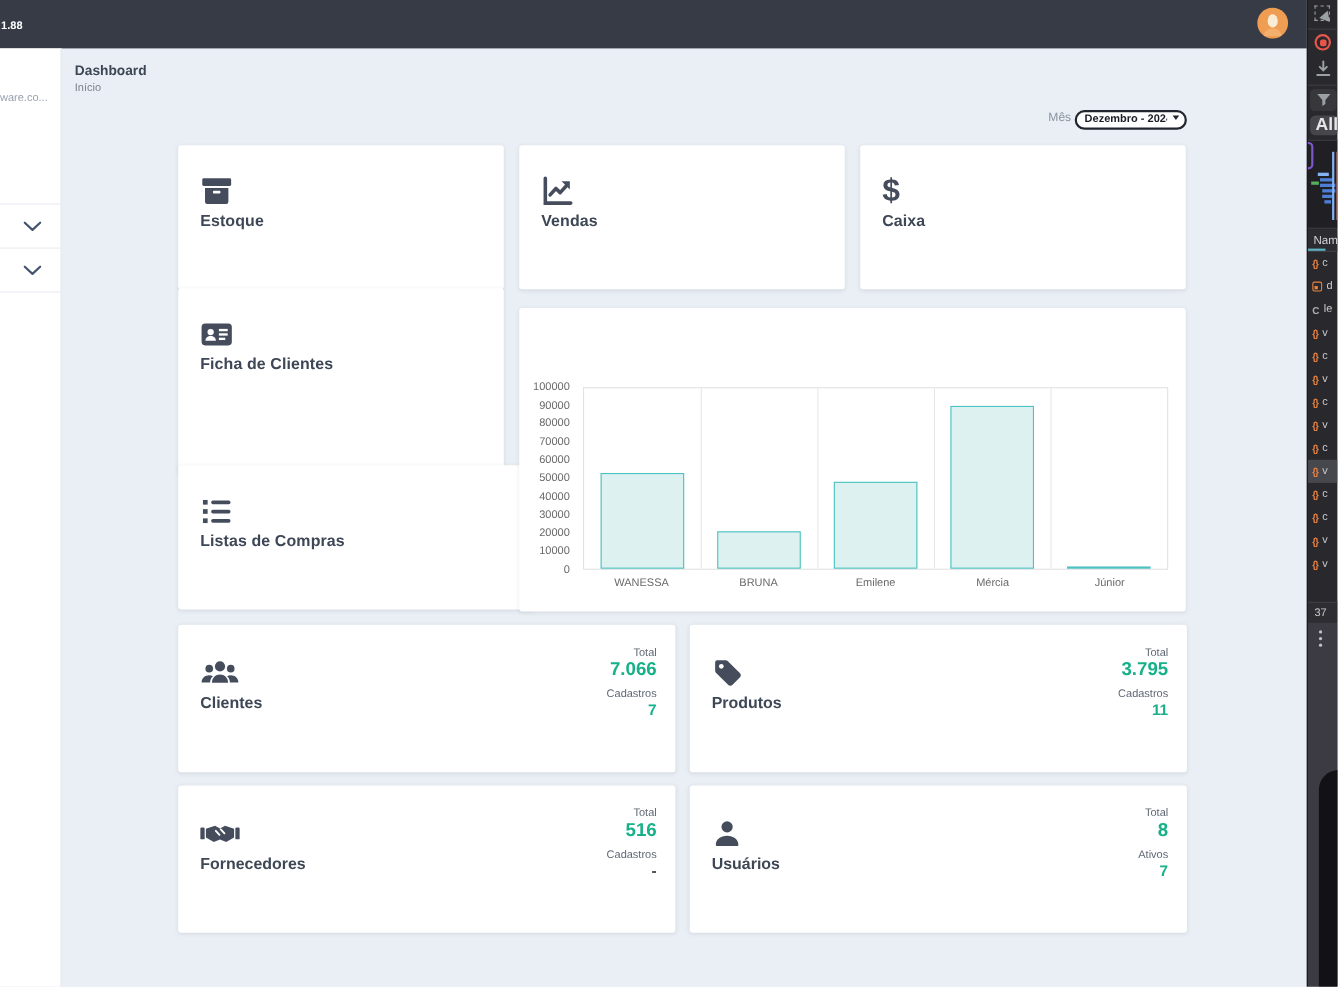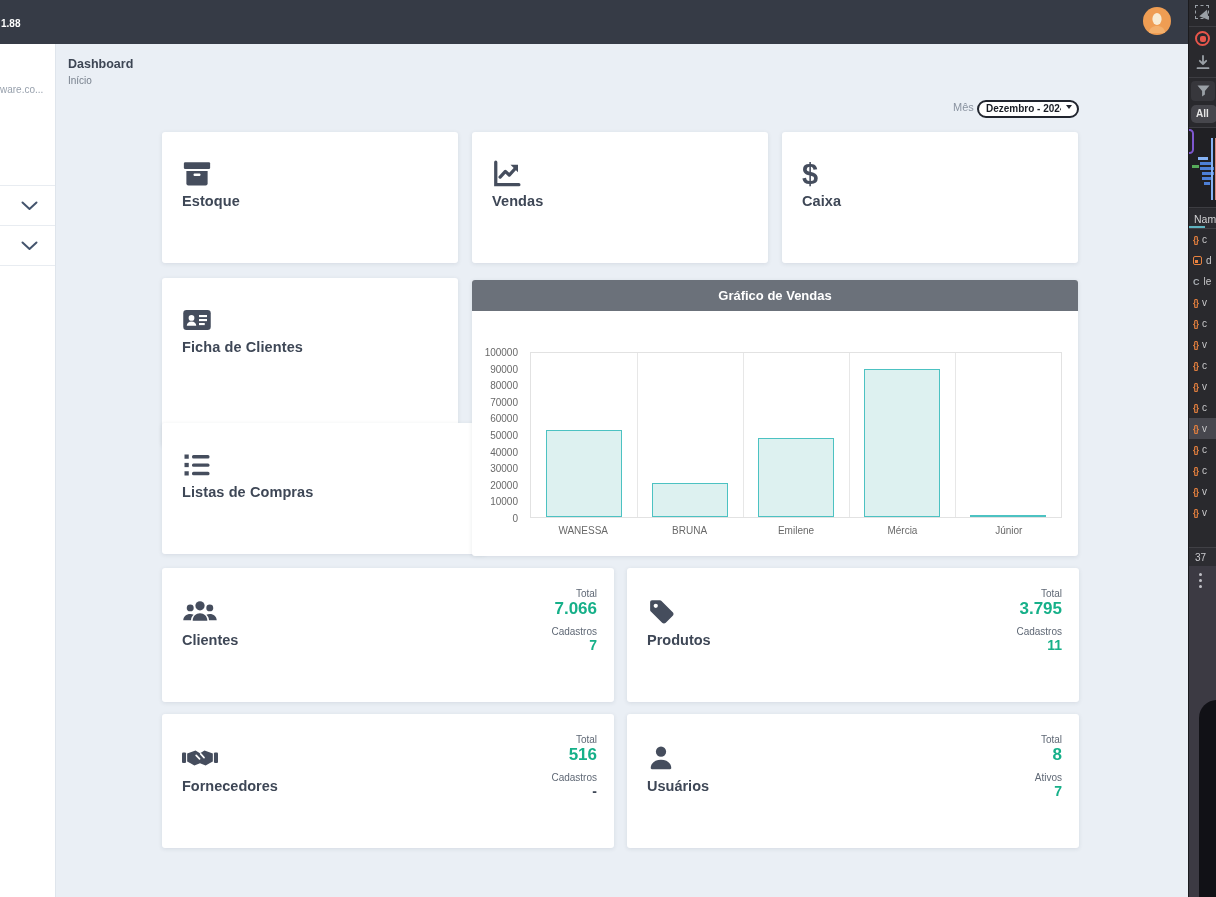--- a/index.html
+++ b/index.html
@@ -44,21 +44,21 @@
   .card { position:absolute; background:#fff; border-radius:3px;
           box-shadow:0 1px 4px rgba(31,45,65,.10); }
   .shortcut { cursor:pointer; }
   .sc-icon { position:absolute; left:20px; top:27px; width:30px; height:30px; color:#454d5d; }
   .sc-label { position:absolute; left:20px; top:61px; font-size:14.5px; font-weight:bold; color:#3e4756;
               letter-spacing:.1px; }
   .dollar-glyph { font-size:29px; font-weight:800; color:#454d5d; line-height:30px; }
   #card-estoque { left:162px; top:132px; width:296px; height:131px; }
   #card-vendas  { left:472px; top:132px; width:296px; height:131px; }
   #card-caixa   { left:782px; top:132px; width:296px; height:131px; }
-  #card-ficha   { left:162px; top:278px; width:296px; height:167px; }
+  #card-ficha   { left:162px; top:262px; width:296px; height:167px; }
   #card-listas  { left:162px; top:423px; width:324px; height:131px; }
   
   #chart-panel { left:472px; top:280px; width:606px; height:276px; }
   .chart-header { height:31px; background:#6b717a; border-radius:3px 3px 0 0;
                   color:#fff; font-weight:bold; font-size:13px; text-align:center; line-height:31px; }
   .chart-legend { position:absolute; left:0; top:47px; width:100%; display:flex;
                   justify-content:center; align-items:center; gap:6px; }
   .legend-swatch { width:27px; height:11px; background:#ddf1f0; border:1.5px solid #4bc0c0; }
   .legend-label { font-size:10px; color:#6e6e6e; }
   .chart-plot { position:absolute; left:58px; top:72px; width:532px; height:166px;
@@ -96,21 +96,21 @@
                 border-top:9px solid #9aa0a6; transform:rotate(-40deg); }
   .dt-record { position:absolute; left:6px; top:31px; width:15px; height:15px; border-radius:50%;
                border:2px solid #e8564b; cursor:pointer; }
   .dt-record::after { content:""; position:absolute; left:2.5px; top:2.5px; width:6px; height:6px;
                border-radius:2px; background:#e8564b; }
   .dt-download { position:absolute; left:6px; top:54px; cursor:pointer; }
   .dt-funnel { position:absolute; left:2px; top:81px; width:24px; height:20px;
                background:#37373c; border-radius:4px; cursor:pointer; }
   .dt-funnel svg { position:absolute; left:6px; top:4px; }
   .dt-all-chip { position:absolute; left:2px; top:105px; width:26px; height:18px;
-               background:#46464c; border-radius:5px; color:#e6e6e6; font-size:10px;
+               background:#46464c; border-radius:5px; color:#e6e6e6; font-size:16px;
                font-weight:bold; line-height:18px; padding-left:5px; cursor:pointer; }
   .dt-overview { position:absolute; left:0; top:127px; width:100%; height:81px;
                background:#202024; border-top:1px solid #3d3d42; border-bottom:1px solid #3d3d42; }
   .dt-handle { position:absolute; left:-4px; top:1px; width:9px; height:25px;
                border:2px solid #7e57cf; border-radius:5px; }
   .ov-bar { position:absolute; height:3px; }
   .ov-vline { position:absolute; left:22px; top:10px; width:2px; height:62px; background:#85b2f4; }
   .ov-rline { position:absolute; left:26px; top:10px; width:1.5px; height:62px; background:#d98a80; }
   .dt-name-header { position:absolute; left:0; top:209px; width:100%; height:20px;
                background:#2b2b30; border-bottom:1px solid #404045; color:#d2d2d4;
@@ -212,21 +212,20 @@
       <rect x="8" y="4" width="14" height="2.7" rx="1.2"></rect>
     <rect x="2" y="10.3" width="3.4" height="3.4"></rect>
       <rect x="8" y="10.7" width="14" height="2.7" rx="1.2"></rect>
     <rect x="2" y="17" width="3.4" height="3.4"></rect>
       <rect x="8" y="17.4" width="14" height="2.7" rx="1.2"></rect>
   </svg>
   <span class="sc-label">Listas de Compras</span>
 </div>
 
 <div class="card" id="chart-panel">
-  <div class="chart-header">Gráfico de Vendas</div>
   <div class="chart-y-axis">
       <div class="y-tick-label" style="top: 0%;">100000</div>
       <div class="y-tick-label" style="top: 10%;">90000</div>
       <div class="y-tick-label" style="top: 20%;">80000</div>
       <div class="y-tick-label" style="top: 30%;">70000</div>
       <div class="y-tick-label" style="top: 40%;">60000</div>
       <div class="y-tick-label" style="top: 50%;">50000</div>
       <div class="y-tick-label" style="top: 60%;">40000</div>
       <div class="y-tick-label" style="top: 70%;">30000</div>
       <div class="y-tick-label" style="top: 80%;">20000</div>

